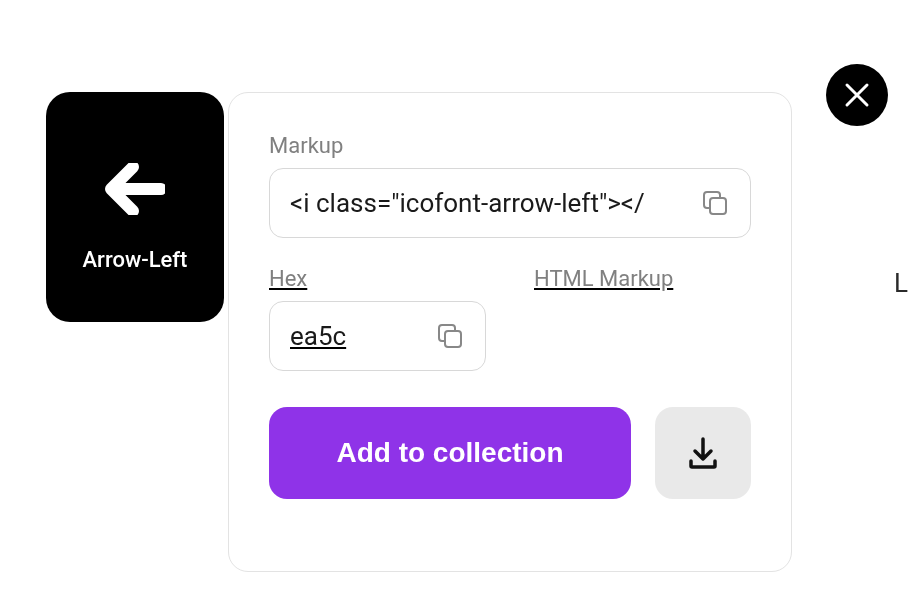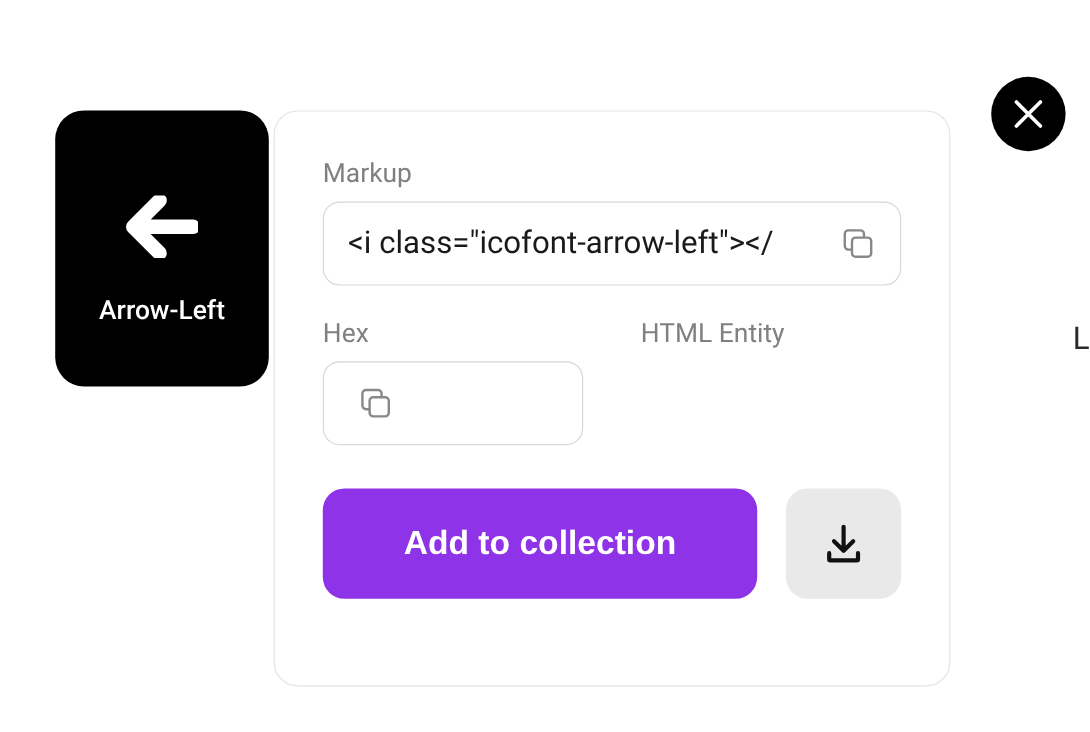--- a/index.html
+++ b/index.html
@@ -76,20 +76,21 @@
       color: #808080;
       font-weight: 400;
       margin-bottom: 10px;
     }
     .field-group {
       margin-bottom: 28px;
     }
     .field-row {
       display: flex;
       gap: 48px;
+      text-decoration: underline;
     }
     .field-row .field-group {
       flex: 1;
     }
     .input-wrapper {
       position: relative;
       border: 1px solid #d8d8d8;
       border-radius: 14px;
       height: 70px;
       display: flex;
@@ -167,31 +168,32 @@
           <rect x="10" y="10" width="16" height="16" rx="3" stroke="#888" stroke-width="2" fill="#fff"></rect>
         </svg>
       </button>
     </div>
   </div>
 
   <div class="field-row">
     <div class="field-group">
       <div class="field-label">Hex</div>
       <div class="input-wrapper">
+        <span class="input-value">ea5c</span>
         <button class="copy-icon-btn">
           <svg width="30" height="30" viewBox="0 0 30 30" fill="none">
             <rect x="4" y="4" width="16" height="16" rx="3" stroke="#888" stroke-width="2"></rect>
             <rect x="10" y="10" width="16" height="16" rx="3" stroke="#888" stroke-width="2" fill="#fff"></rect>
           </svg>
         </button>
       </div>
     </div>
 
     <div class="field-group">
-      <div class="field-label">HTML Entity</div>
+      <div class="field-label">HTML Markup</div>
     </div>
   </div>
 
   <div class="action-row">
     <button class="add-collection-btn">Add to collection</button>
     <button class="download-btn">
       <svg width="40" height="40" viewBox="0 0 40 40" fill="none">
         <path d="M20 6 L20 26 M12 18 L20 26 L28 18" stroke="#111" stroke-width="3.5" stroke-linecap="round" stroke-linejoin="round"></path>
         <path d="M8 28 L8 33 Q8 34 9 34 L31 34 Q32 34 32 33 L32 28" stroke="#111" stroke-width="3.5" stroke-linecap="round" fill="none"></path>
       </svg>

